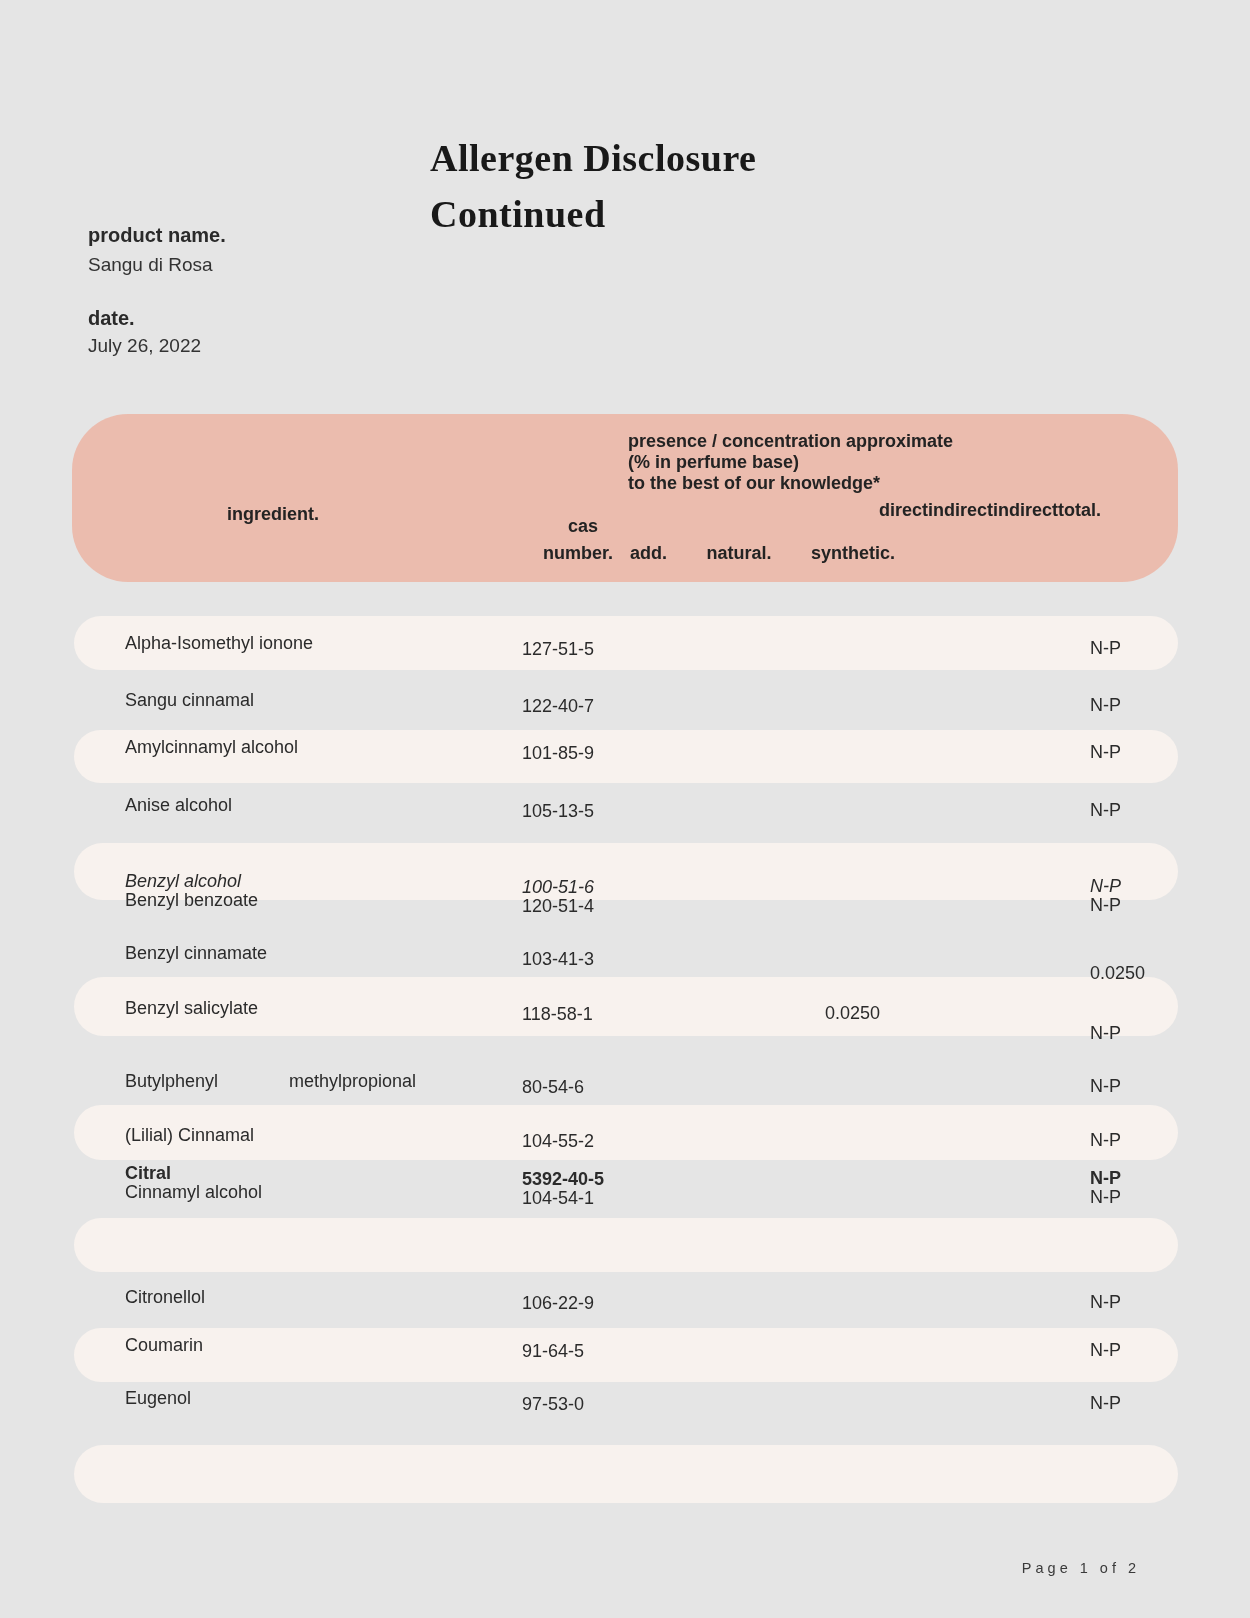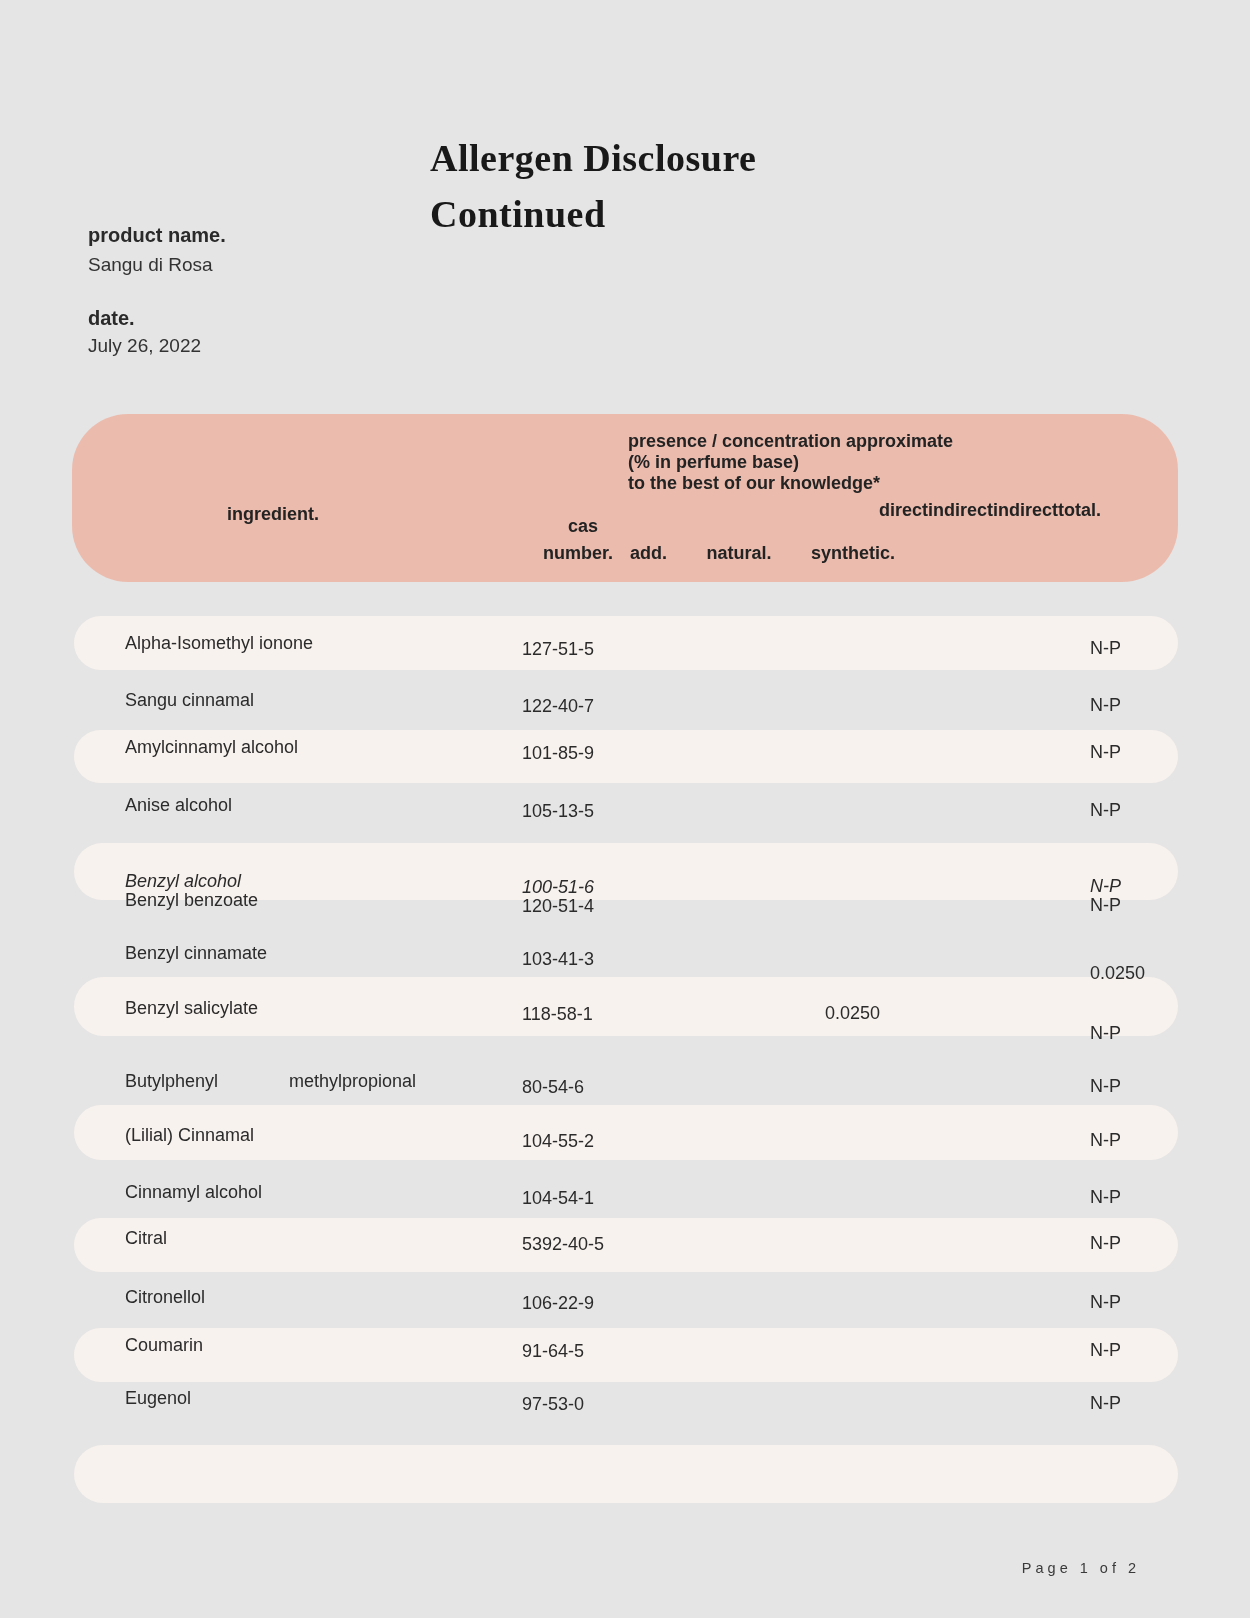--- a/index.html
+++ b/index.html
@@ -177,21 +177,21 @@
   </div>
 
   <div class="row" style="top: 1182px;">
     <span class="cell name">Cinnamyl alcohol</span>
 
     <span class="cell cas">104-54-1</span>
 
     <span class="cell total">N-P</span>
   </div>
 
-  <div class="row" style="top: 1228px;">
+  <div class="row" style="top: 1163px; font-weight: bold;">
     <span class="cell name">Citral</span>
 
     <span class="cell cas">5392-40-5</span>
 
     <span class="cell total">N-P</span>
   </div>
 
   <div class="row" style="top: 1287px;">
     <span class="cell name">Citronellol</span>
 

